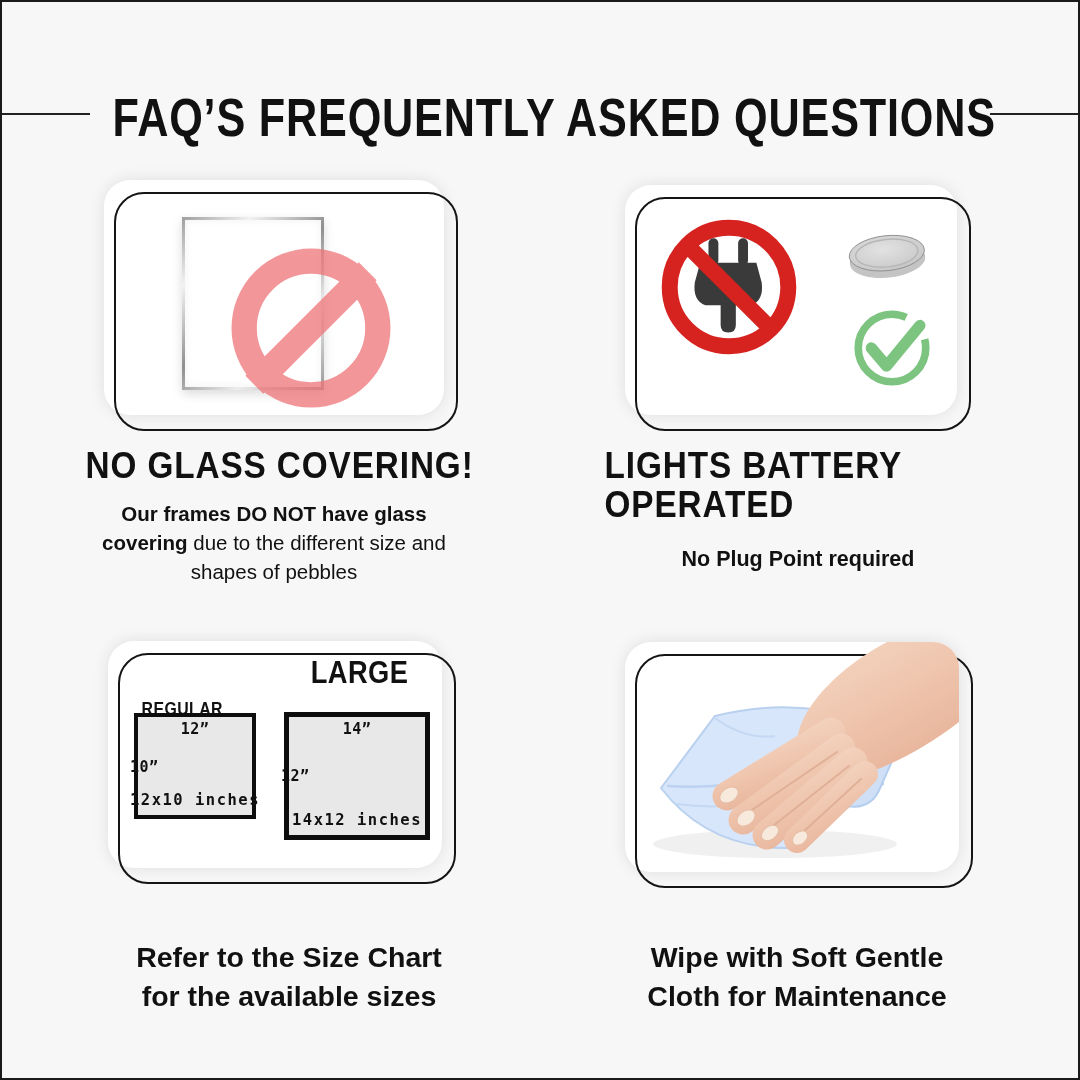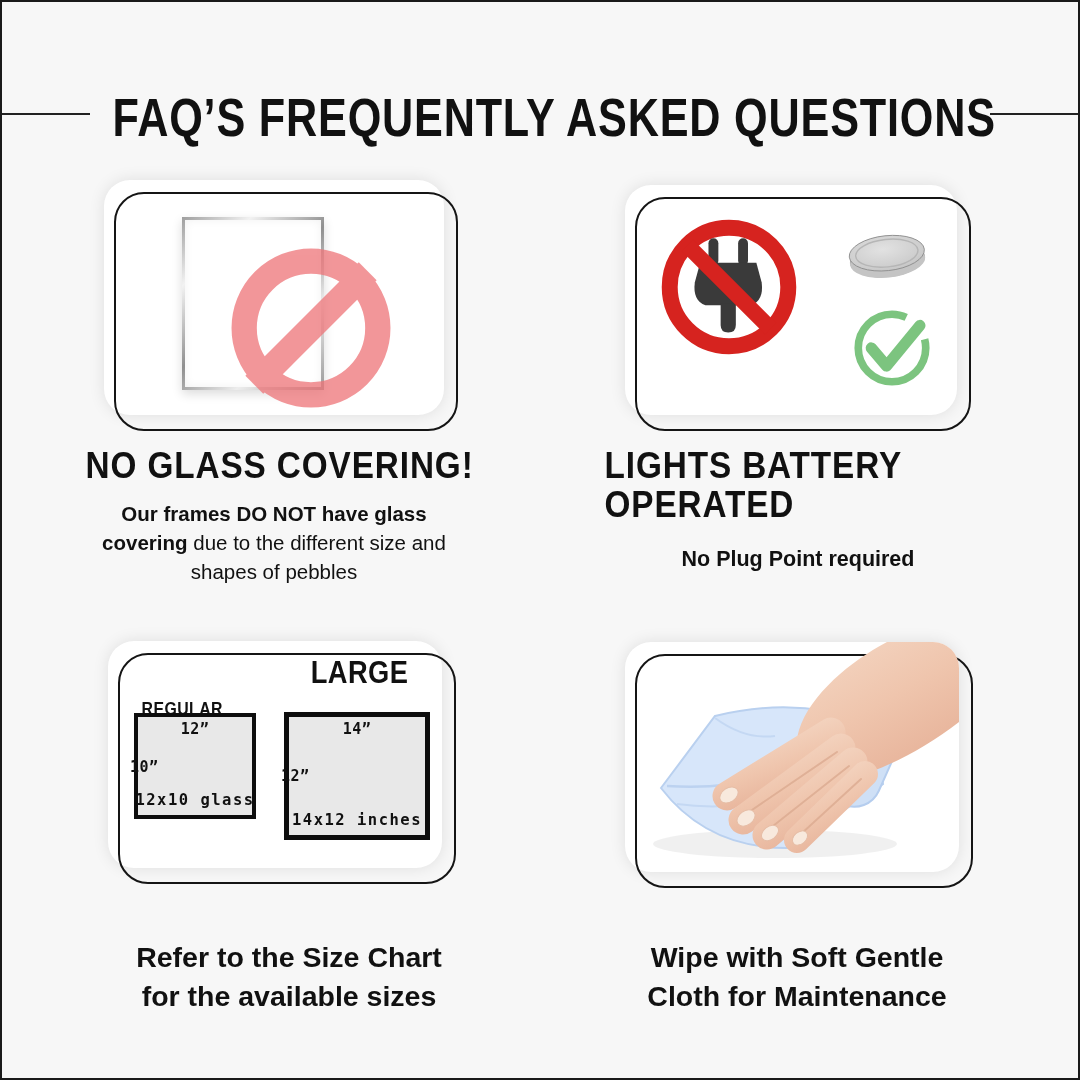--- a/index.html
+++ b/index.html
@@ -153,21 +153,21 @@
     <div class="sc-label" style="left:28px; top:18px; font-size:18px;margin-top:40px;">
       <span>REGULAR</span>
     </div>
     <div class="sc-label" style="left:196px; top:14px; font-size:31px;">
       <span>LARGE</span>
     </div>
 
     <div class="sc-rect" style="left:26px; top:72px; width:122px; height:106px;">
       <div class="sc-dim top">12”</div>
       <div class="sc-dim side">10”</div>
-      <div class="sc-size">12x10 glass</div>
+      <div class="sc-size">12x10 inches</div>
     </div>
 
     <div class="sc-rect large" style="left:176px; top:63px; width:146px; height:128px;">
       <div class="sc-dim top">14”</div>
       <div class="sc-dim side">12”</div>
       <div class="sc-size">14x12 inches</div>
     </div>
   </div>
   <div class="cap-big" style="left:77px; top:900px;">
     <span style="display:block">Refer to the Size Chart</span>

